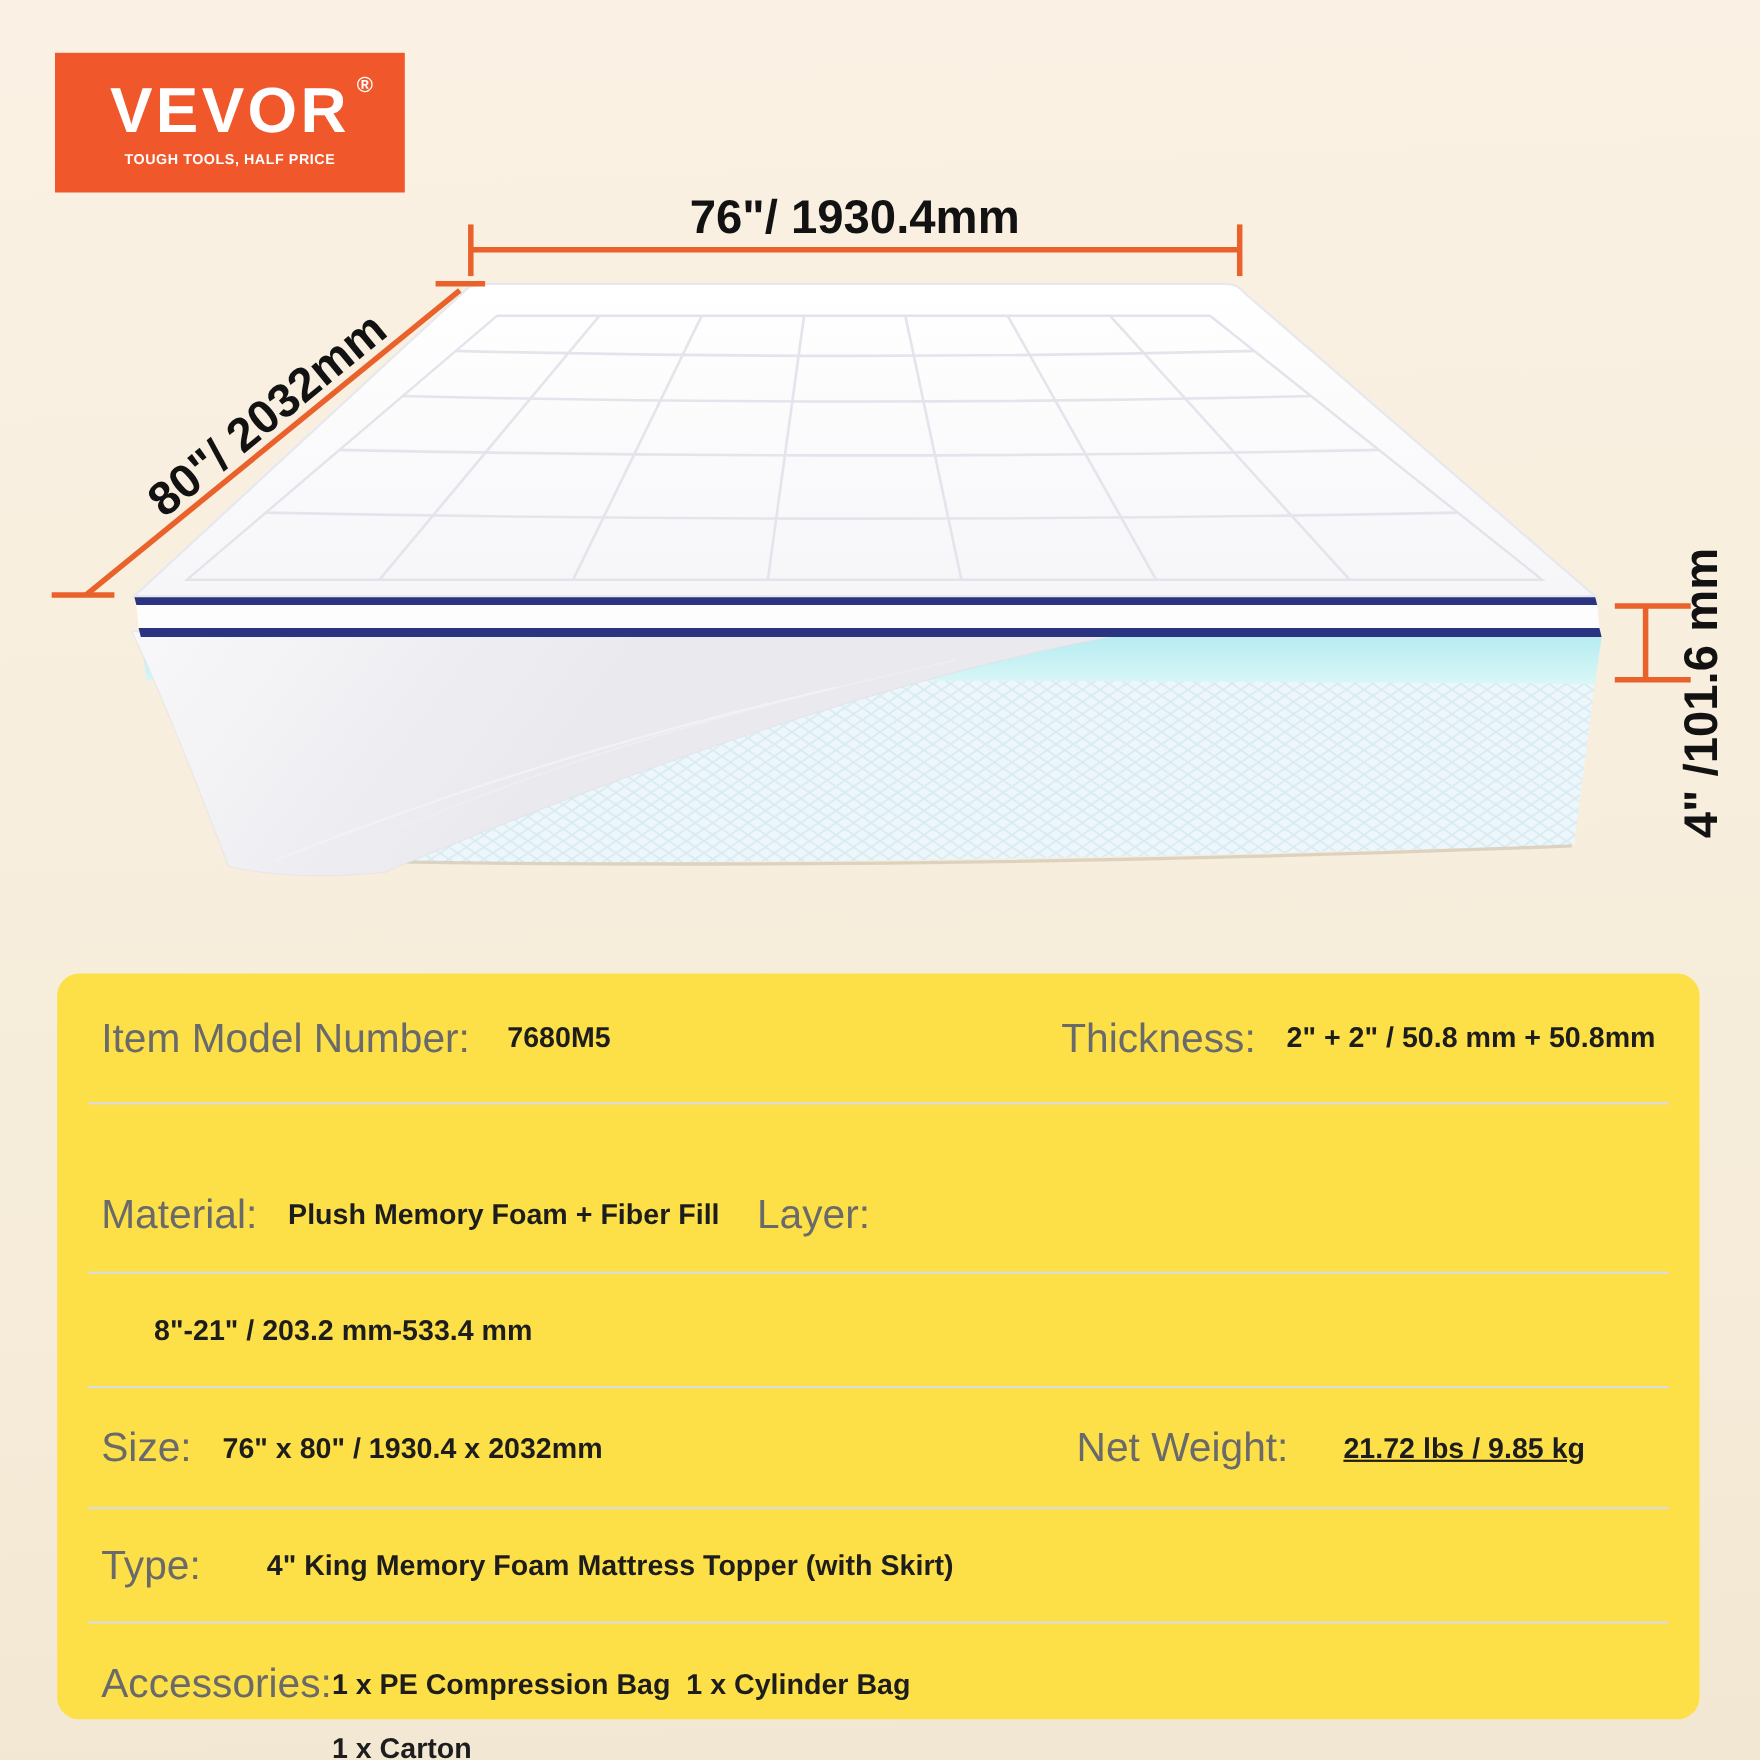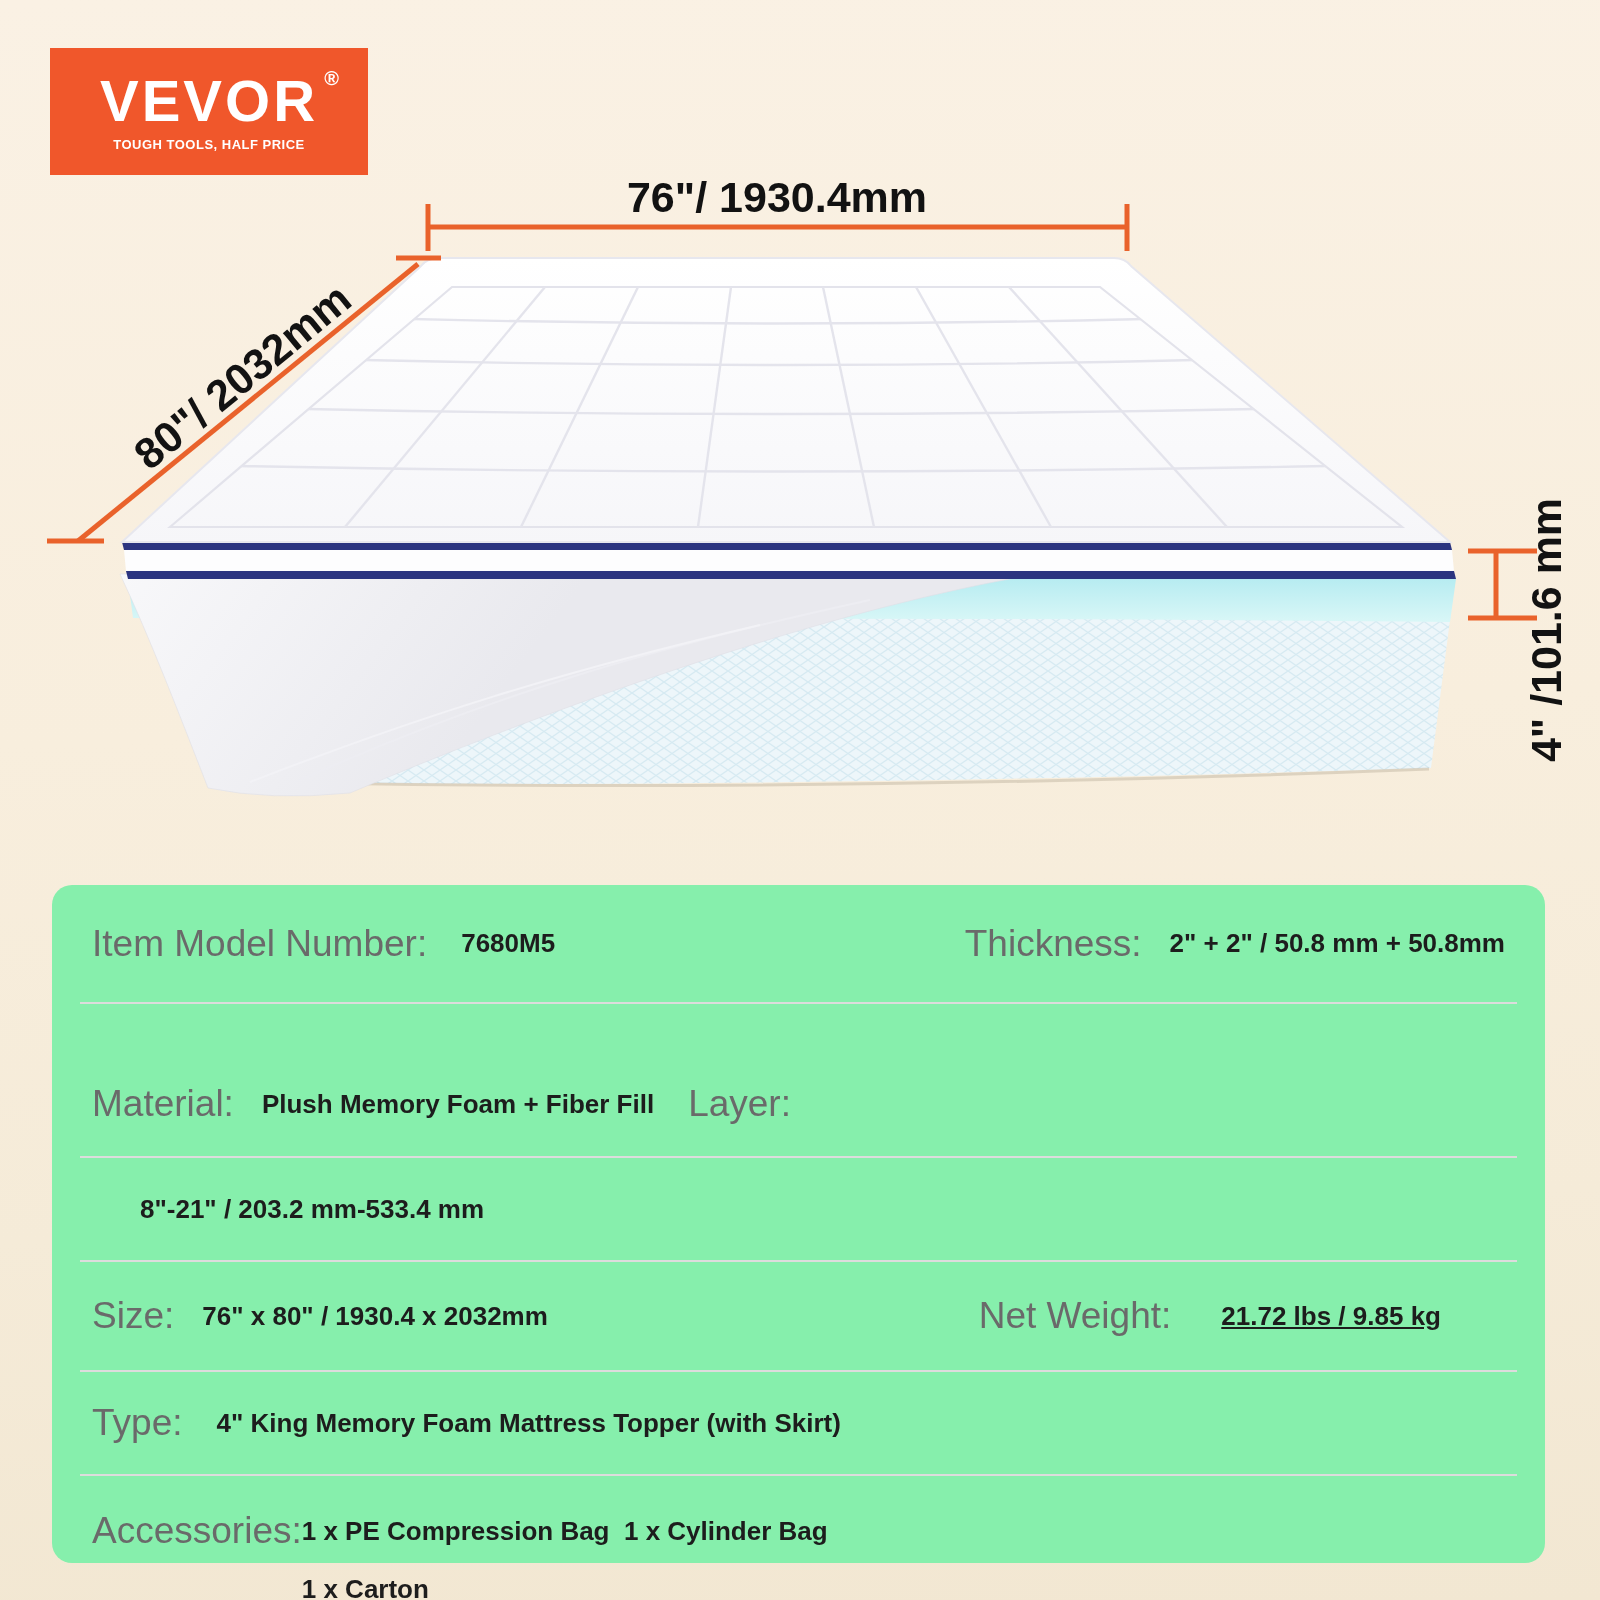--- a/index.html
+++ b/index.html
@@ -17,28 +17,28 @@
   .logo-word{font-weight:bold;font-size:58px;letter-spacing:3px;line-height:1;position:relative;}
   .logo-word .reg{font-size:20px;font-weight:bold;position:absolute;top:-4px;right:-24px;}
   .logo-tag{font-weight:bold;font-size:13px;letter-spacing:0.5px;margin-top:7px;white-space:nowrap;}
   
   .scene{position:absolute;left:0;top:0;}
   .scene text{font-family:"Liberation Sans","DejaVu Sans",sans-serif;font-weight:bold;fill:#121212;}
   .dim-label{font-size:43px;}
   
   .spec-card{
     position:absolute;left:52px;top:885px;width:1493px;height:678px;
-    background:#86efac;border-radius:20px;display:flex;flex-direction:column;
+    background:#fde047;border-radius:20px;display:flex;flex-direction:column;
   }
   .spec-row{display:flex;align-items:center;padding:0 40px;}
   .r1{flex:0 0 117px;}
   .r2{flex:0 0 104px;margin-top:48px;}
   .r3{flex:0 0 102px;}
   .r4{flex:0 0 108px;}
-  .r5{flex:0 0 102px;}
+  .r5{flex:0 0 102px;gap:26px;}
   .r6{flex:1 1 auto;align-items:flex-start;padding-top:26px;}
   .divider{border-top:2px solid #dcdcdc;margin:0 28px;flex:0 0 0;}
   .lbl{color:#6a6a6a;font-size:37px;white-space:nowrap;}
   .val{color:#1d1d1d;font-size:26px;font-weight:bold;white-space:nowrap;}
   .gap28{margin-left:28px;} .gap34{margin-left:34px;} .gap48{margin-left:48px;}
   .push{margin-left:auto;}
   .r2 .lbl2{margin-left:34px;}
   .r4 .val2{margin-left:50px;margin-right:64px;text-decoration:underline;}
   .pre{white-space:pre-wrap;}
   .acc-block{display:flex;flex-direction:column;}

